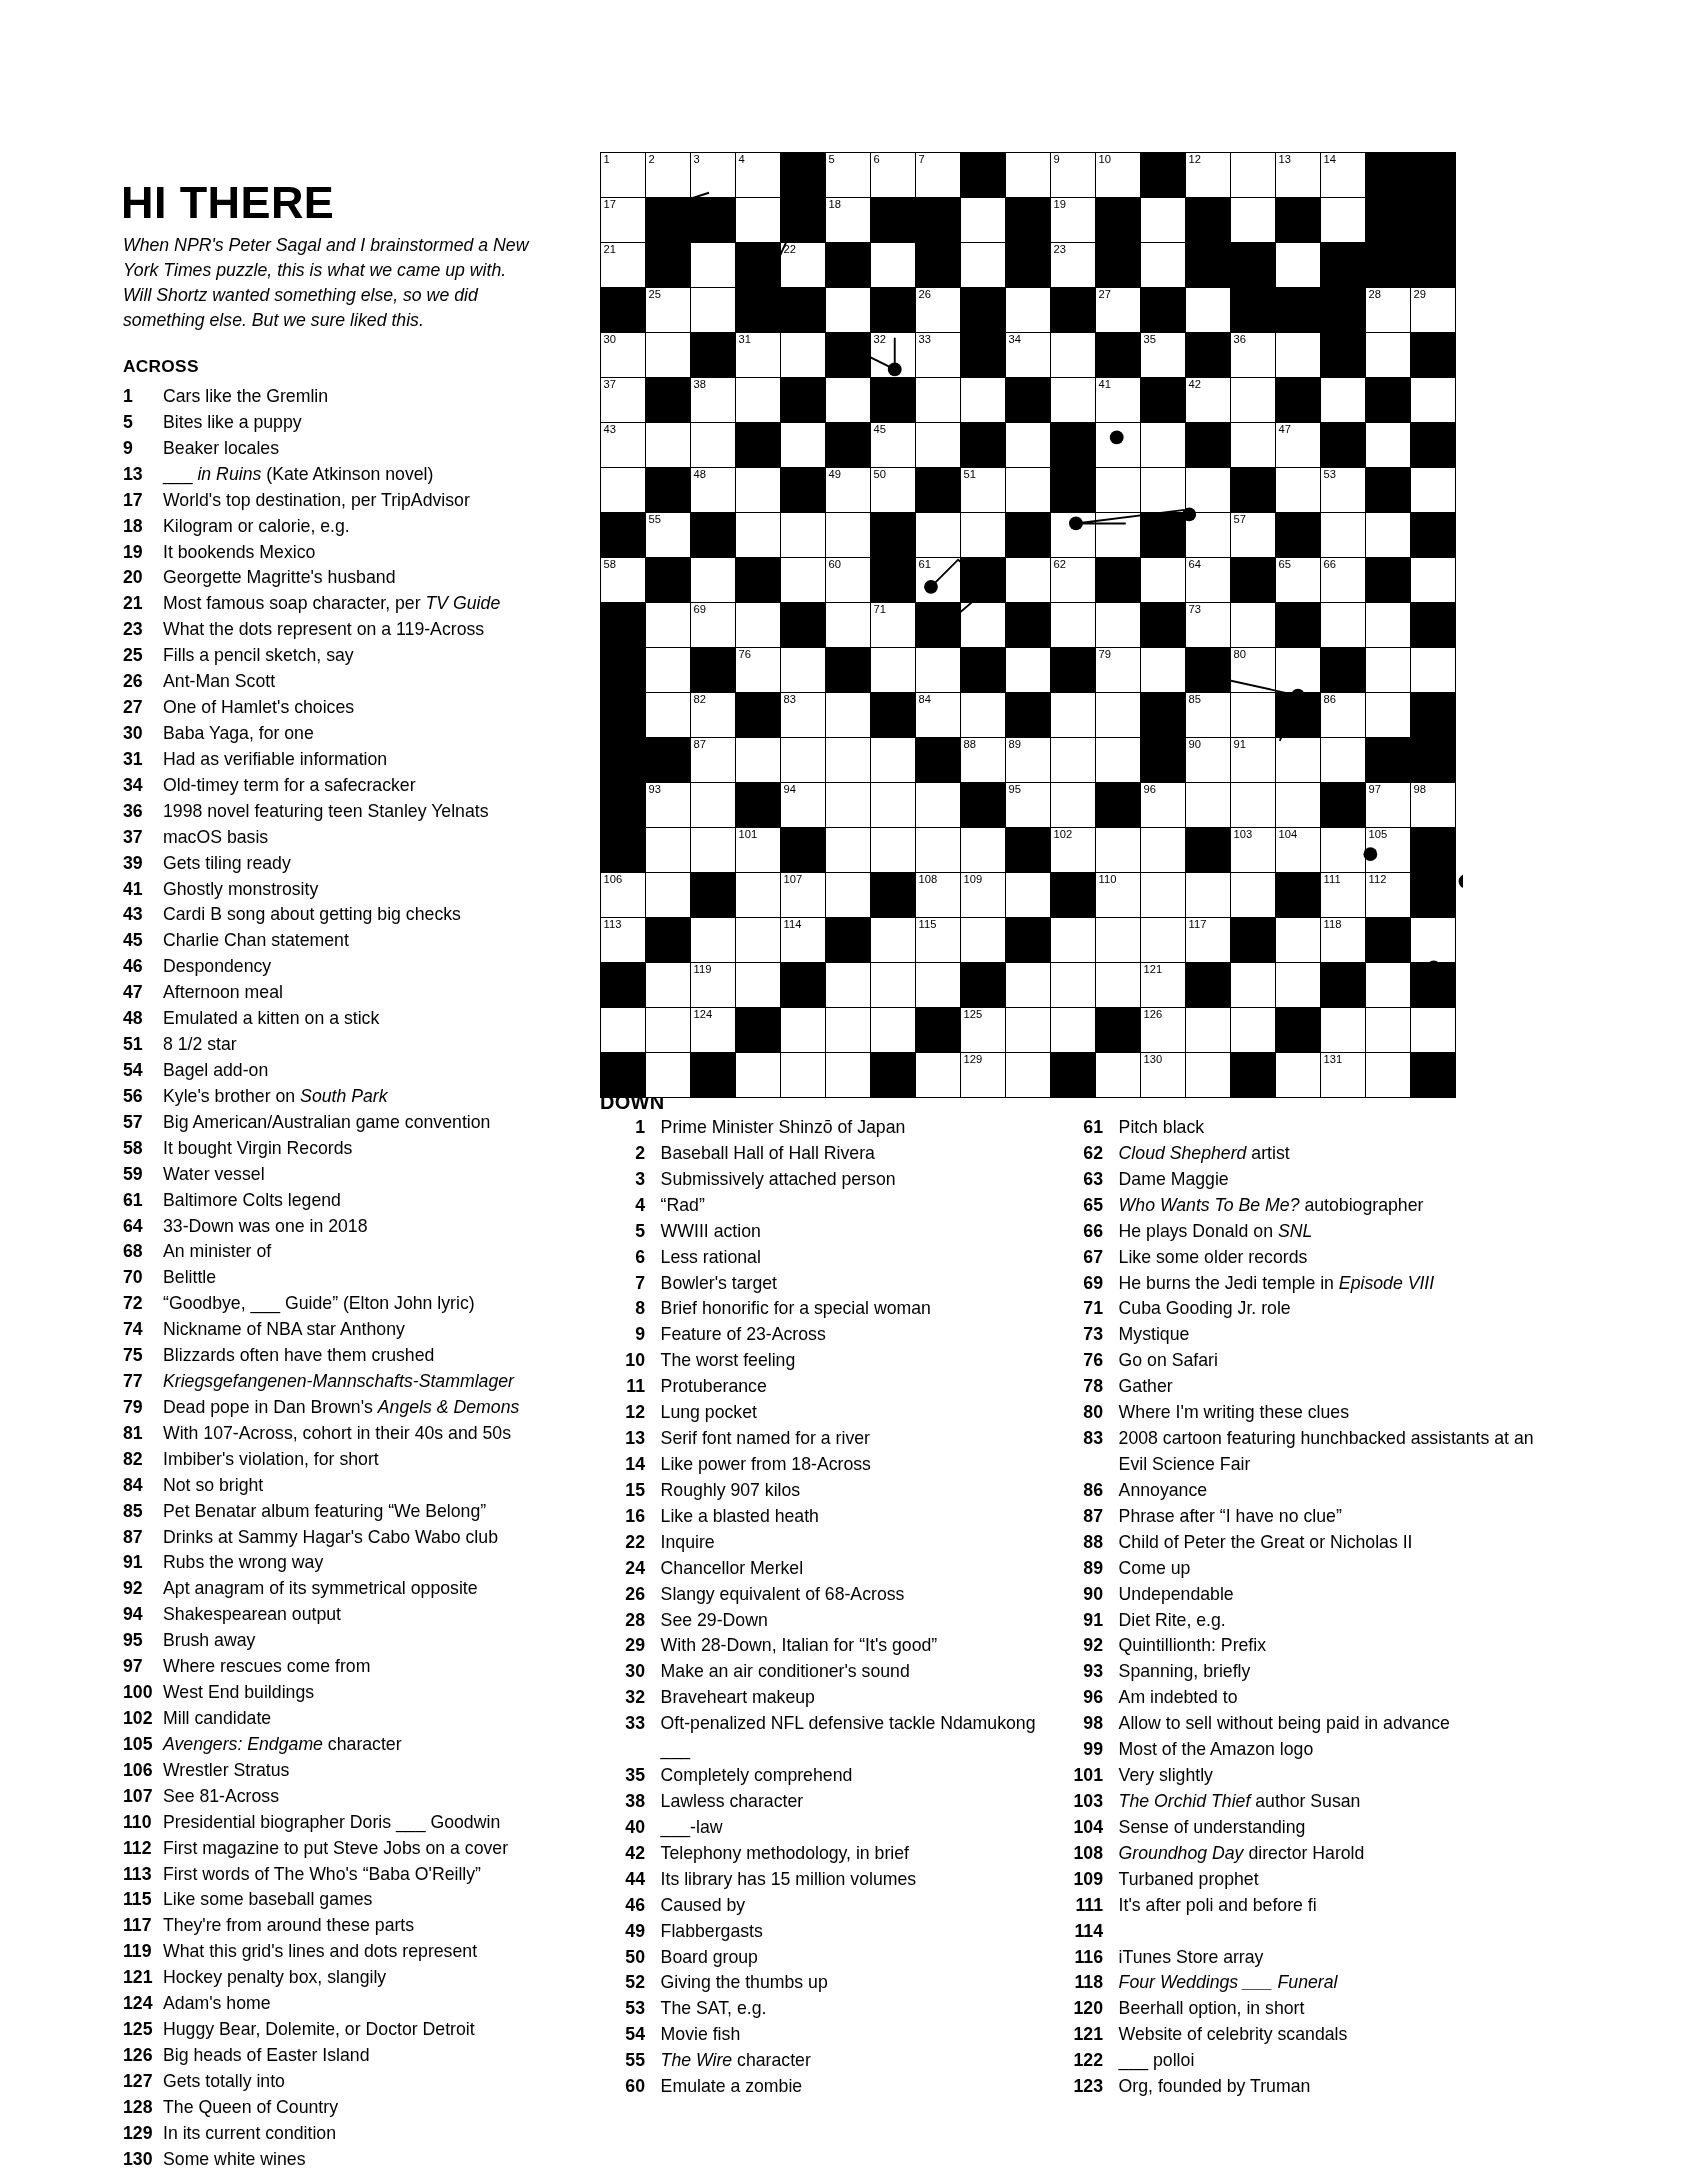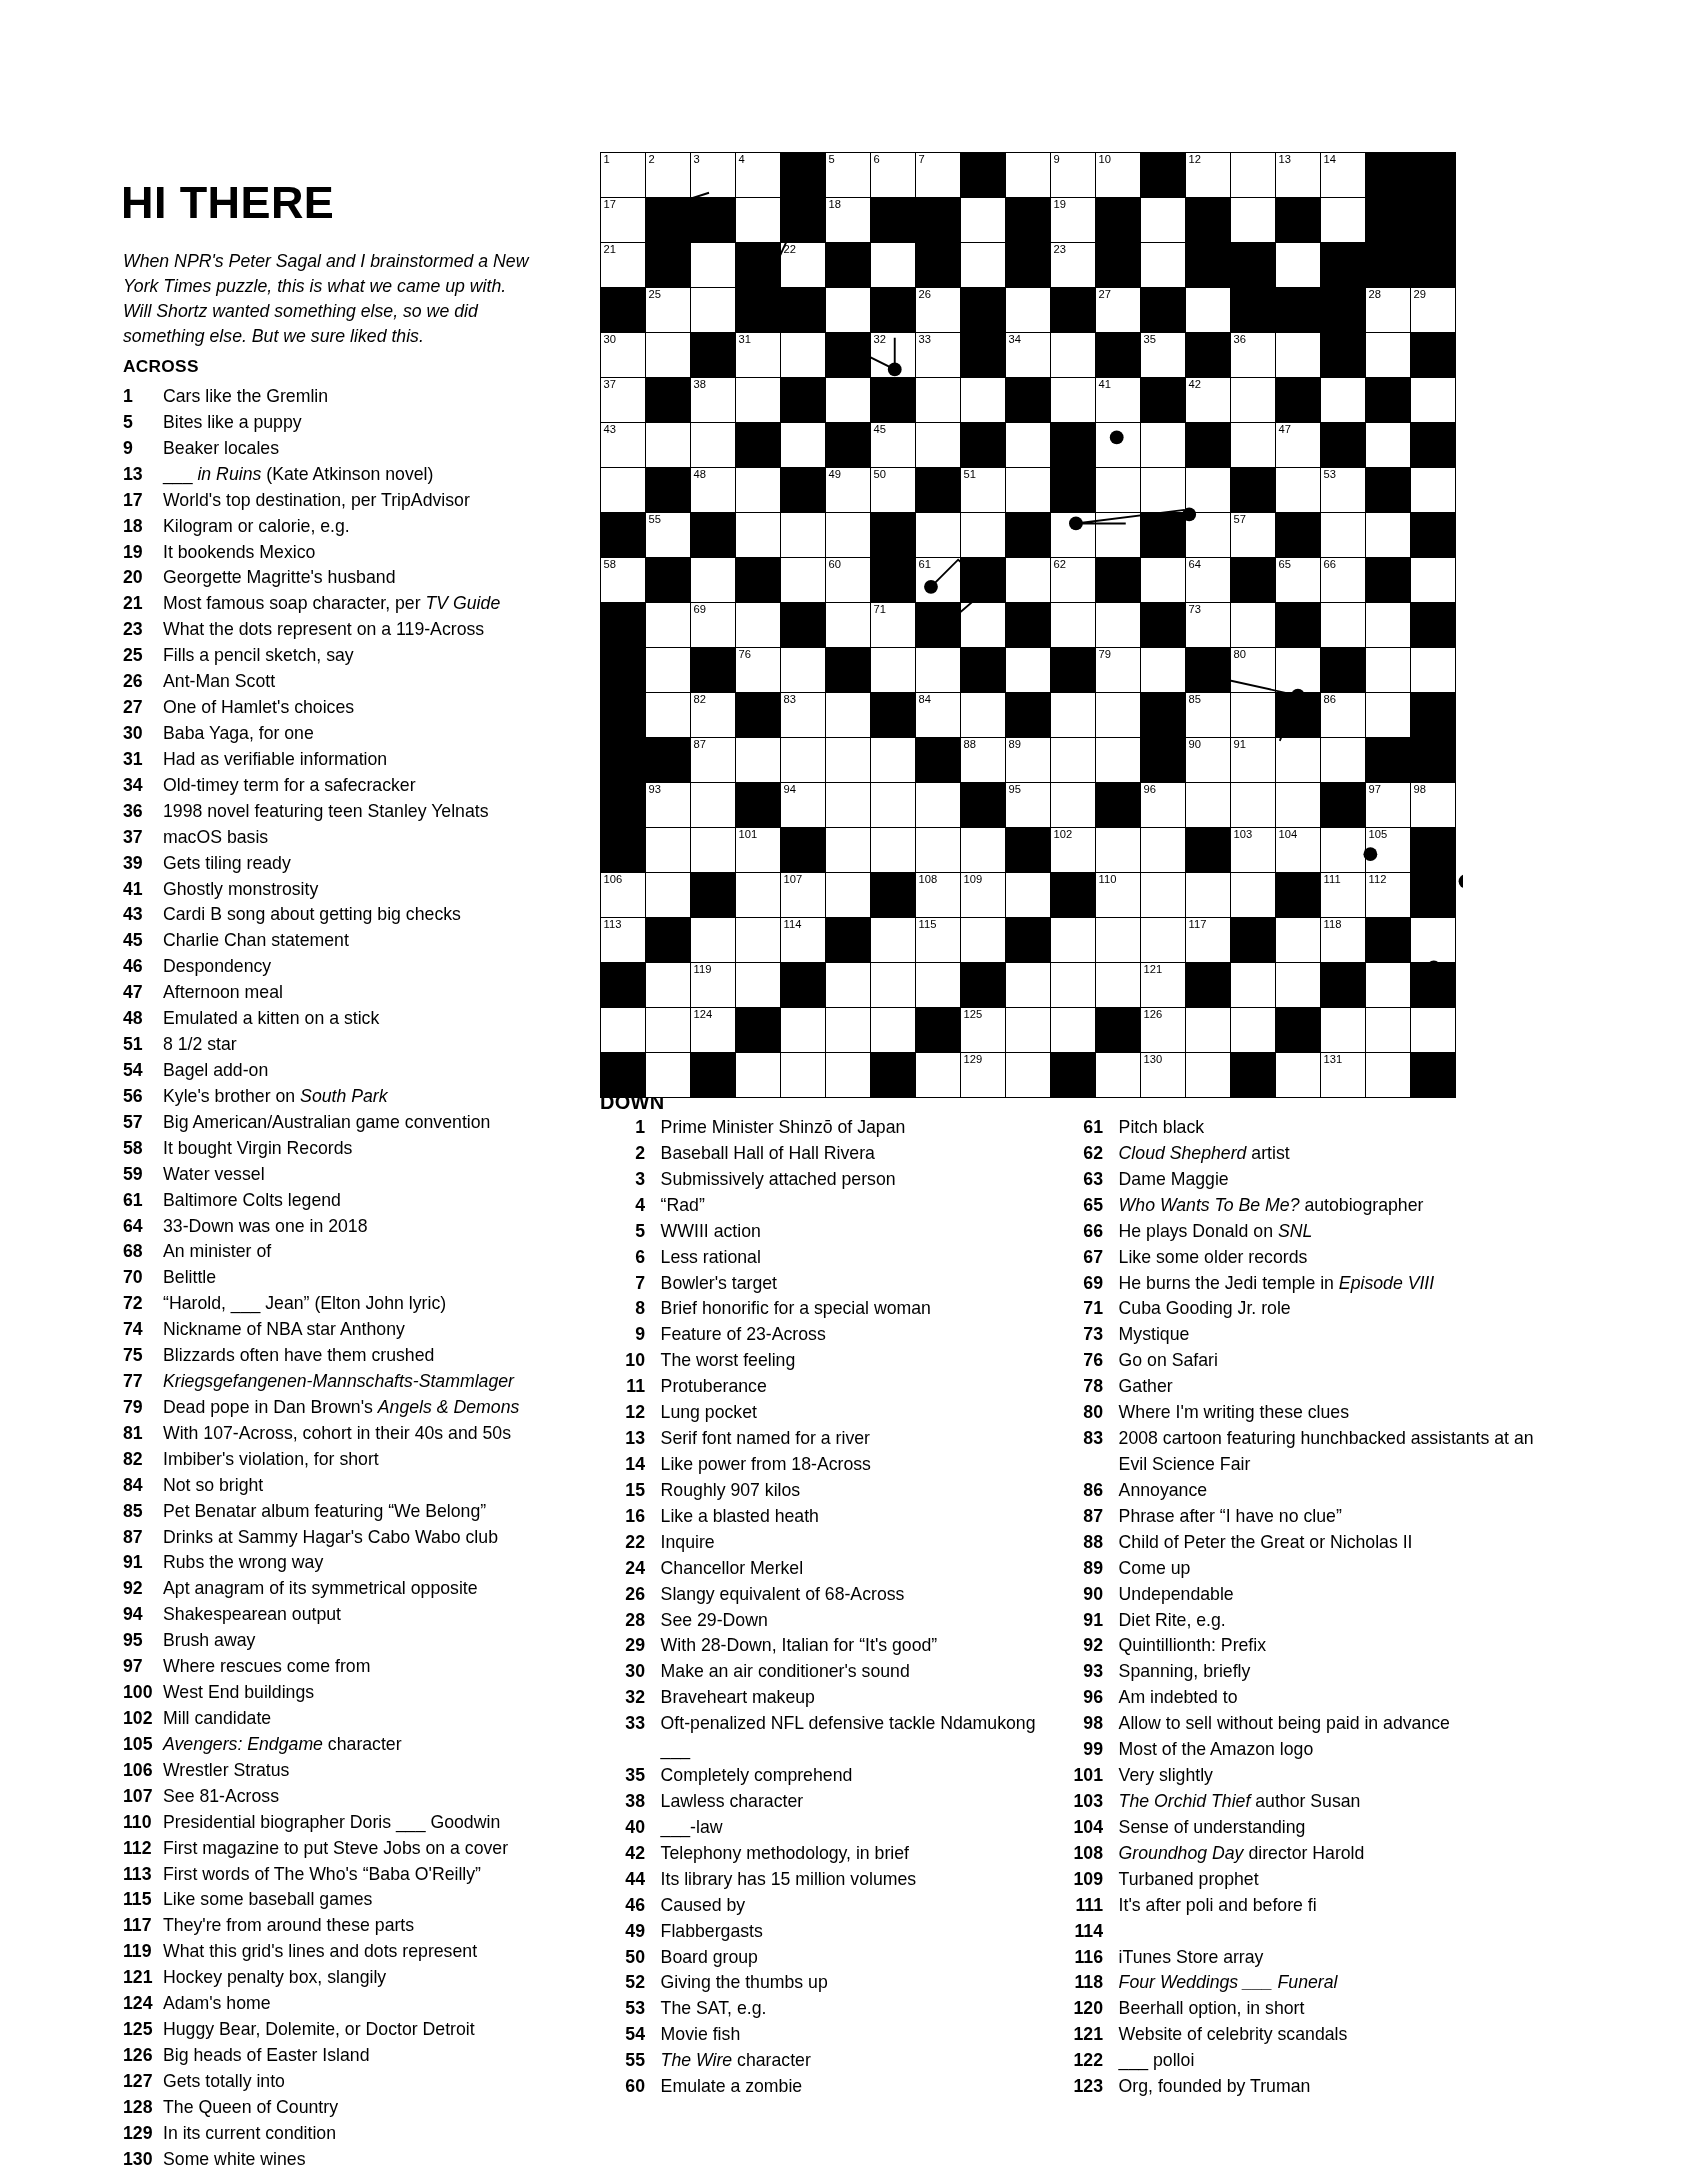--- a/index.html
+++ b/index.html
@@ -1,21 +1,21 @@
 <!DOCTYPE html>
 <html style="font-size:14px"><head>
 <meta charset="utf-8">
 <style>
   html,body{margin:0;padding:0;background:#ffffff;}
   body{width:1683px;height:2177px;font-family:"Liberation Sans",sans-serif;color:#000;position:relative;overflow:hidden;}
   .page{position:absolute;left:0;top:0;width:1683px;height:2177px;}
 
   
   .title{position:absolute;left:121px;top:147px;font-size:45px;font-weight:bold;letter-spacing:0.4px;}
-  .blurb{position:absolute;left:123px;top:249px;width:406px;font-size:17.7px;font-style:italic;line-height:1.42;}
+  .blurb{position:absolute;left:123px;top:233px;width:406px;font-size:17.7px;font-style:italic;line-height:1.42;}
   .across-head{position:absolute;left:123px;top:356px;font-size:17.3px;font-weight:bold;letter-spacing:0.3px;}
   .clue-list{position:absolute;font-size:17.7px;line-height:1.465;}
   .clue{display:flex;align-items:flex-start;margin:0;padding:0;}
   .cnum{width:40px;flex:0 0 40px;font-weight:bold;text-align:left;}
   .ctxt{flex:1 1 auto;}
   .ctxt i{font-style:italic;}
 
   #across-list{left:123px;top:384px;width:450px;}
   .down-head{position:absolute;left:600px;top:1091px;font-size:20px;font-weight:bold;letter-spacing:0.3px;}
   #down-list-1{left:600px;top:1115px;width:467px;}
@@ -176,21 +176,21 @@
       <div class="clue">
         <span class="cnum">68</span>
         <span class="ctxt">An minister of</span>
       </div>
       <div class="clue">
         <span class="cnum">70</span>
         <span class="ctxt">Belittle</span>
       </div>
       <div class="clue">
         <span class="cnum">72</span>
-        <span class="ctxt">“Harold, ___ Jean” (Elton John lyric)</span>
+        <span class="ctxt">“Goodbye, ___ Guide” (Elton John lyric)</span>
       </div>
       <div class="clue">
         <span class="cnum">74</span>
         <span class="ctxt">Nickname of NBA star Anthony</span>
       </div>
       <div class="clue">
         <span class="cnum">75</span>
         <span class="ctxt">Blizzards often have them crushed</span>
       </div>
       <div class="clue">

